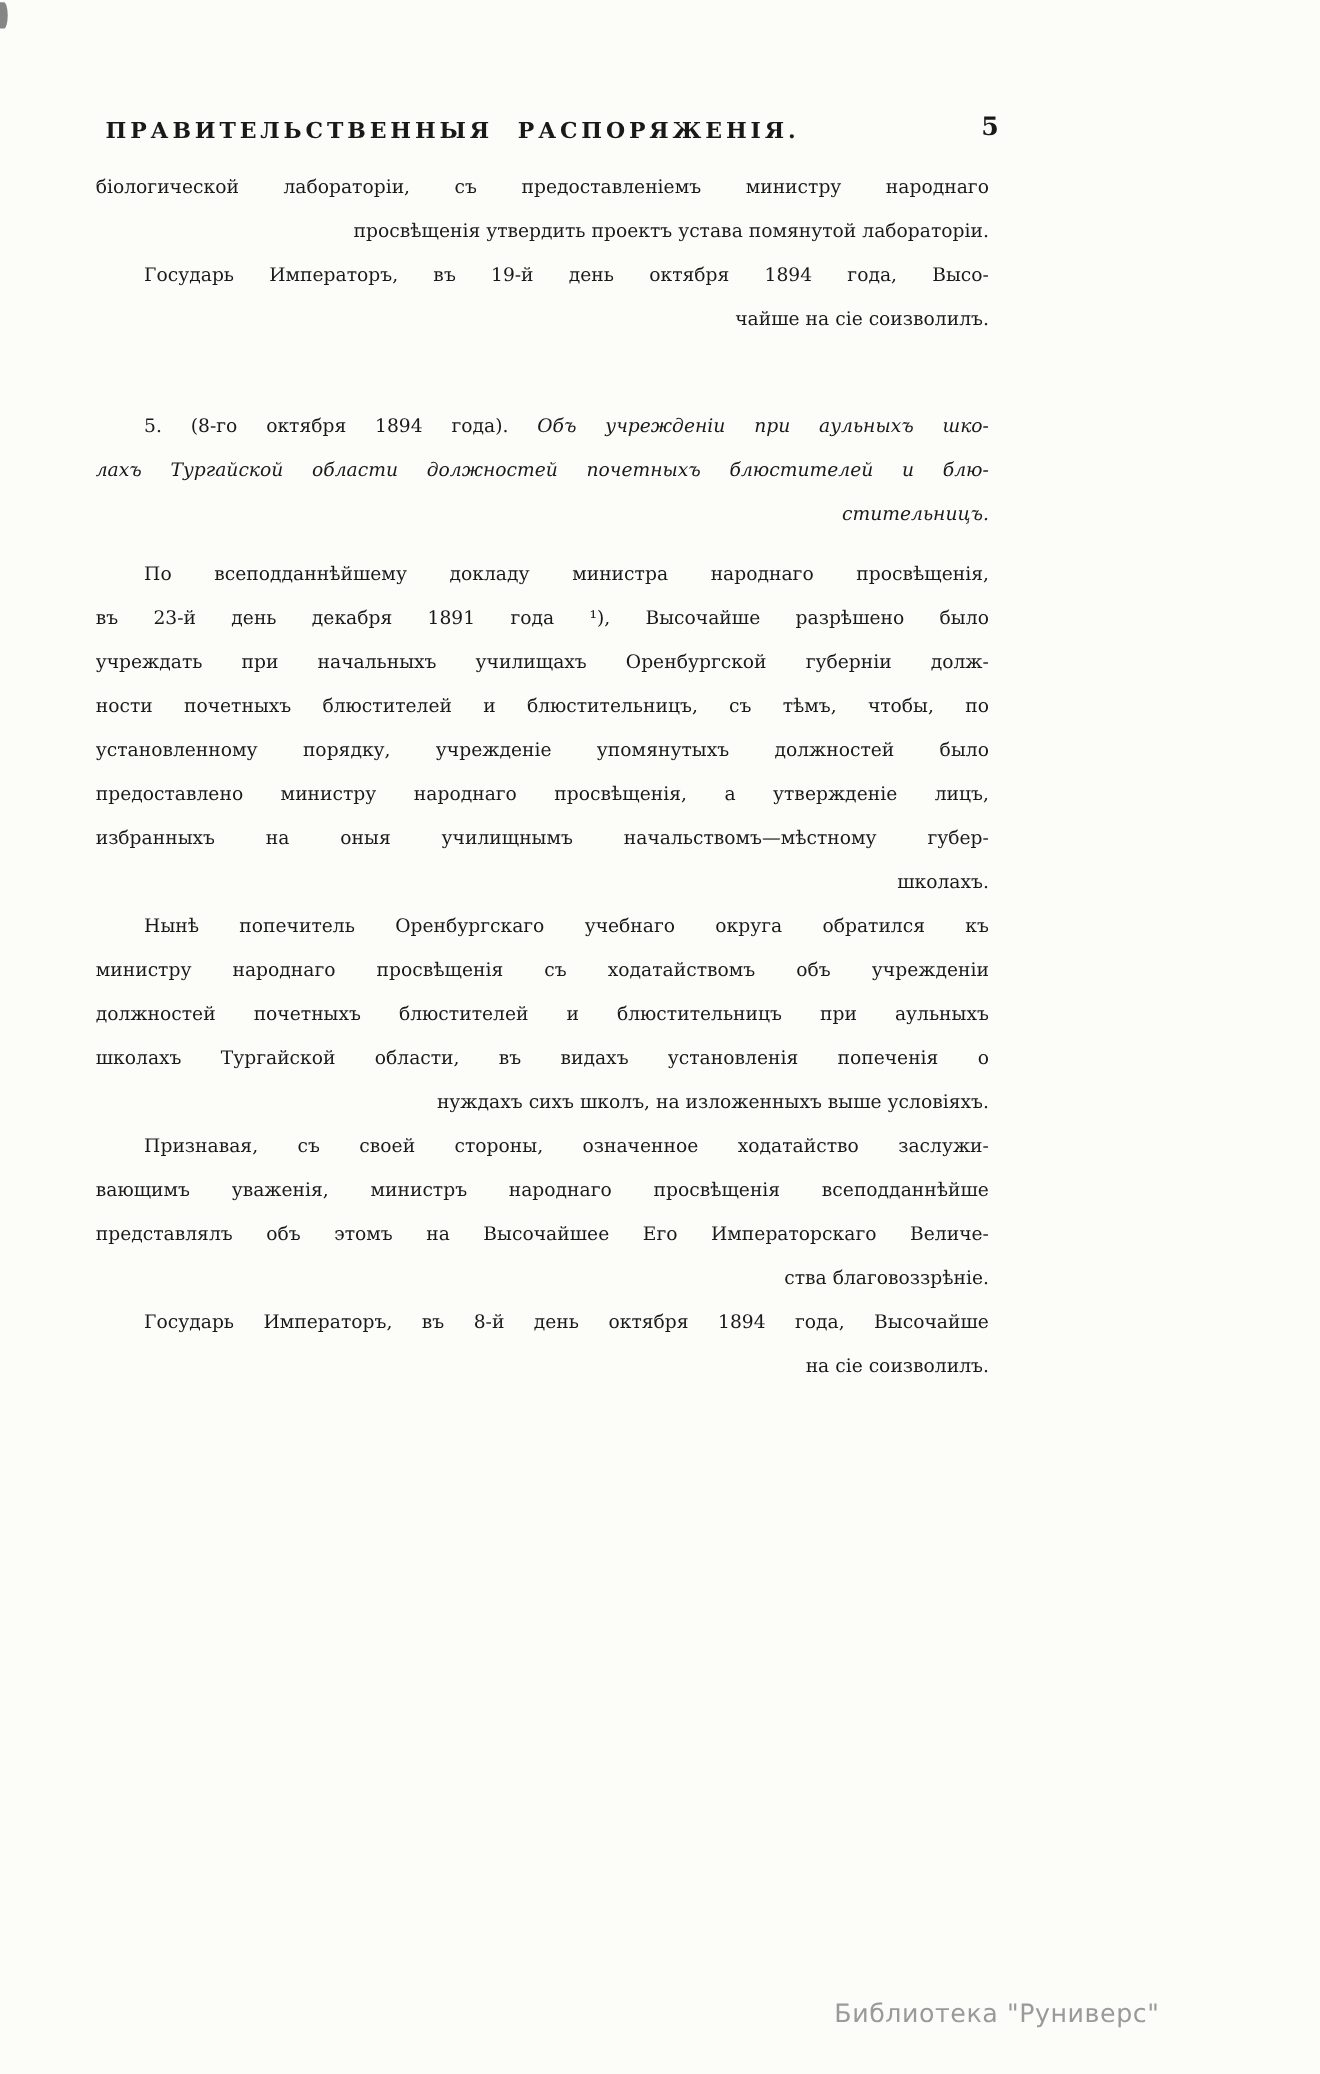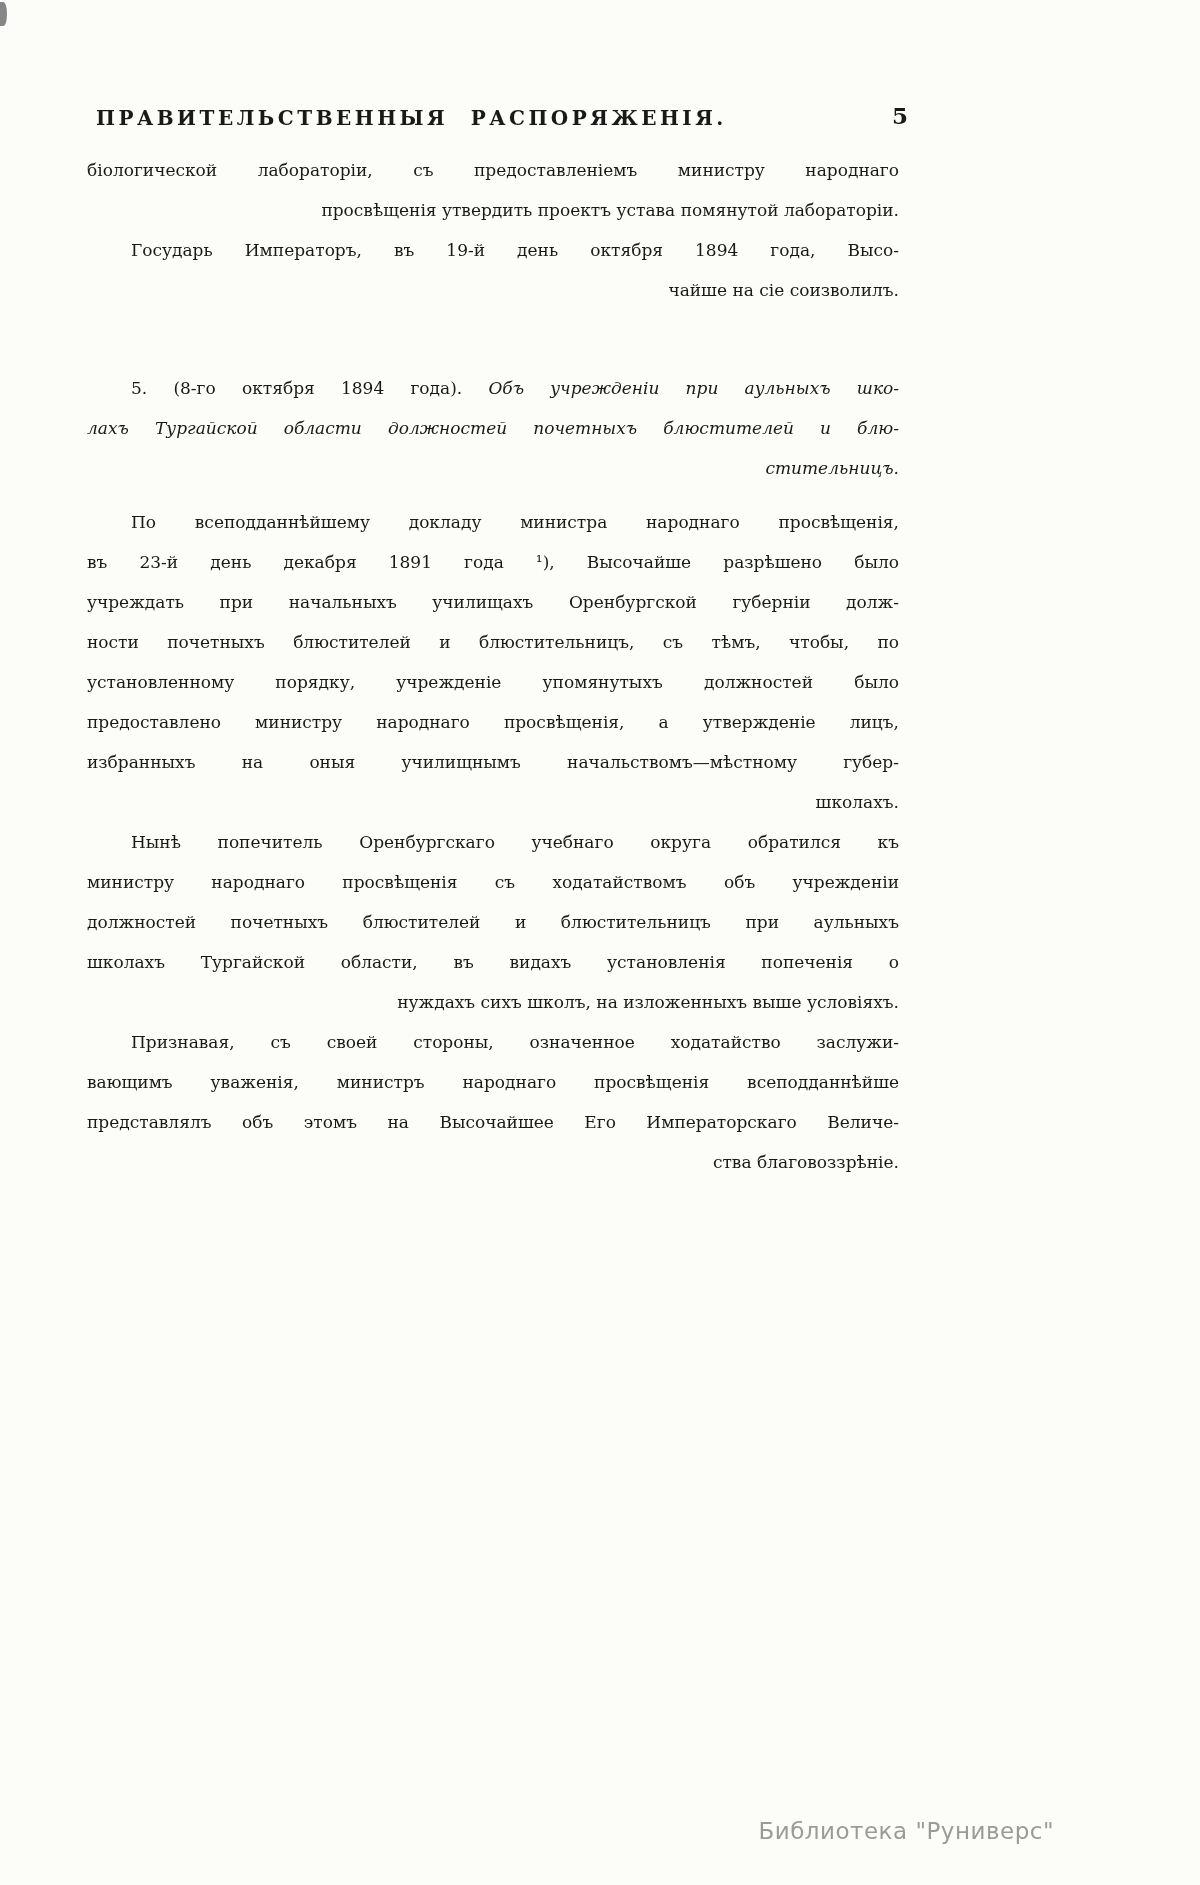--- a/index.html
+++ b/index.html
@@ -86,18 +86,22 @@
         <div class="line">должностей почетныхъ блюстителей и блюстительницъ при аульныхъ</div>
         <div class="line">школахъ Тургайской области, въ видахъ установленія попеченія о</div>
         <div class="line last">нуждахъ сихъ школъ, на изложенныхъ выше условіяхъ.</div>
       </div>
       <div class="para">
         <div class="line indent">Признавая, съ своей стороны, означенное ходатайство заслужи-</div>
         <div class="line">вающимъ уваженія, министръ народнаго просвѣщенія всеподданнѣйше</div>
         <div class="line">представлялъ объ этомъ на Высочайшее Его Императорскаго Величе-</div>
         <div class="line last">ства благовоззрѣніе.</div>
       </div>
+      <div class="para">
+        <div class="line indent">Государь Императоръ, въ 8-й день октября 1894 года, Высочайше</div>
+        <div class="line last">на сіе соизволилъ.</div>
+      </div>
 
   </div>
 
   <div class="watermark">Библиотека "Руниверс"</div>
 
 </div>
 
 </body></html>

